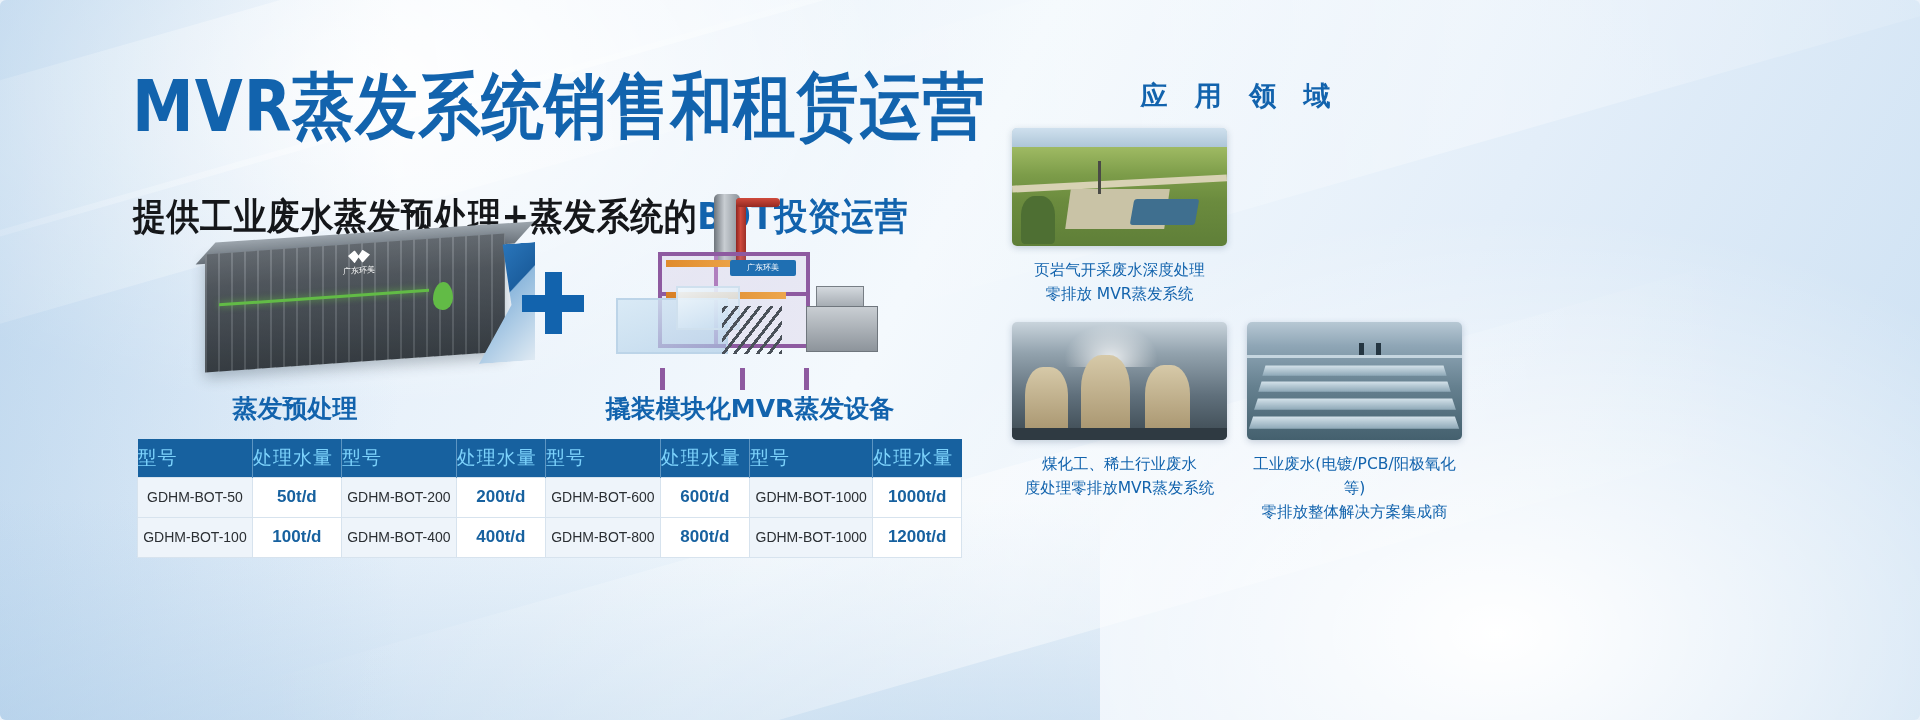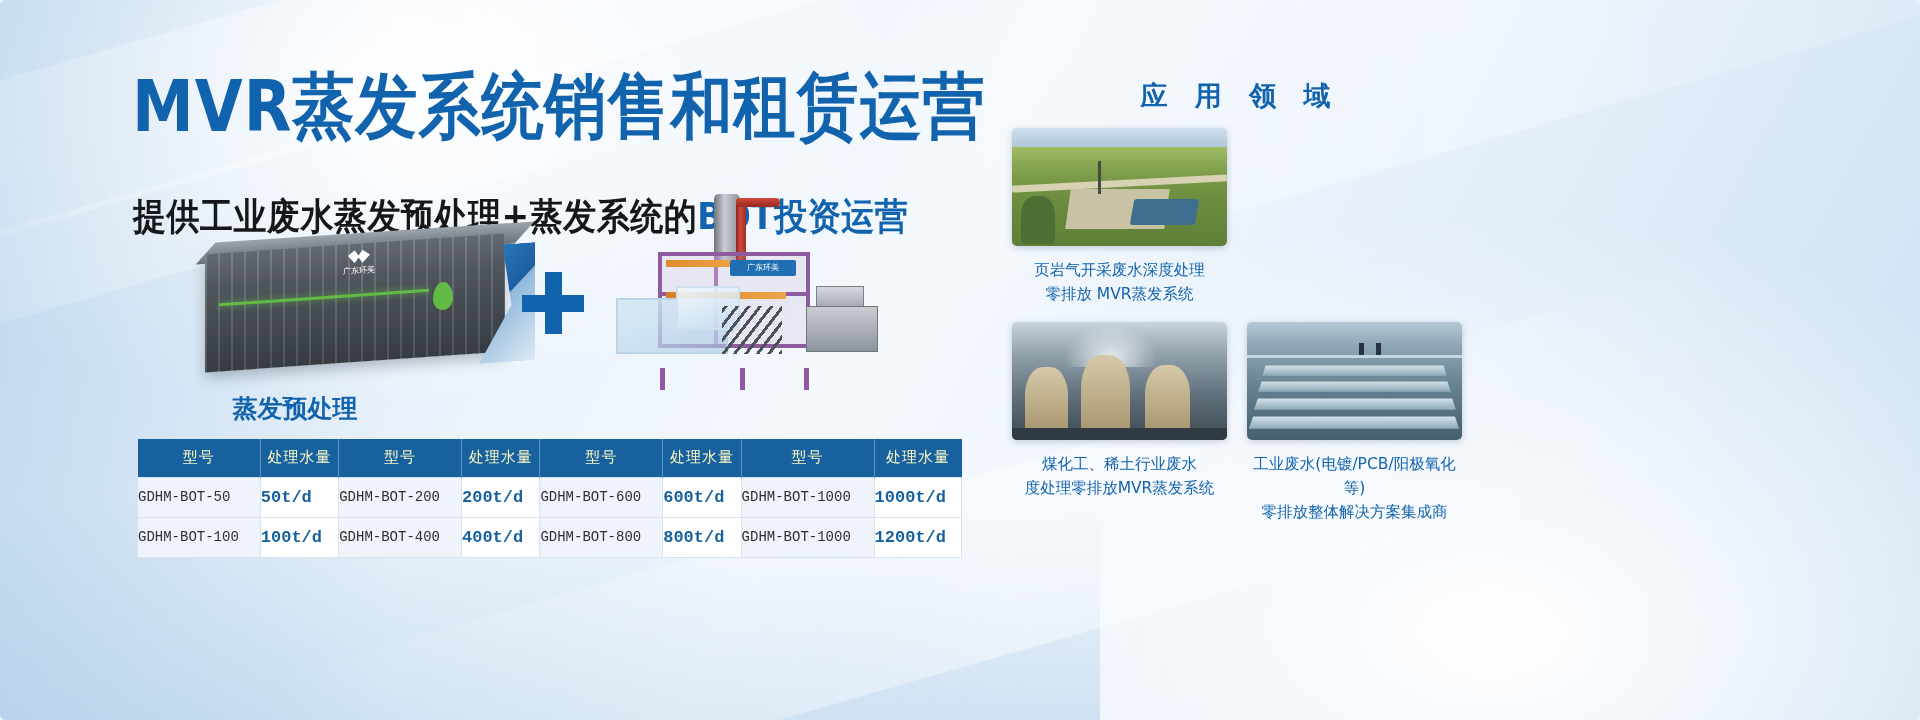--- a/index.html
+++ b/index.html
@@ -191,29 +191,29 @@
     font-family: "DejaVu Sans", "Liberation Sans", sans-serif;
   }
 
   
   .spec-table {
     position: absolute; left: 137px; top: 439px;
     width: 825px; border-collapse: collapse;
     font-family: "DejaVu Sans", "Liberation Sans", sans-serif;
   }
   .spec-table th {
-    background: #17619f; color: #fef9c3;
-    font-size: 15px; font-weight: 400; height: 38px;
-    border-right: 1px solid #5d95c2; text-align: center; letter-spacing: 1px;
+    background: #17619f; color: #7dd3fc;
+    font-size: 19px; font-weight: 400; height: 38px;
+    border-right: 1px solid #5d95c2; text-align: left; letter-spacing: 1px;
   }
   .spec-table th:last-child { border-right: none; }
   .spec-table td {
-    height: 40px; border: 1px solid #d7e3ee;
+    height: 40px; text-align: center; border: 1px solid #d7e3ee;
     font-size: 14px; color: #2b2f33; background: #eef4fa;
-    font-family: Liberation Mono, monospace;
+    font-family: Liberation Sans, sans-serif;
   }
   .spec-table td.val {
     background: #ffffff; color: #17619f; font-weight: 700; font-size: 17px;
   }
 
   
   .right { position: absolute; left: 990px; top: 0; width: 930px; height: 720px; text-decoration: underline; }
   .apps-title {
     position: absolute; left: 0; top: 78px; width: 500px; text-align: center;
     font-size: 27px; font-weight: 700; color: #1263ad; letter-spacing: 9px;
@@ -321,20 +321,21 @@
         <div class="ub-grey2"></div>
         <div class="ub-grey"></div>
         <div class="ub-badge">广东环美</div>
         <div class="ub-leg" style="left:50px;"></div>
         <div class="ub-leg" style="left:130px;"></div>
         <div class="ub-leg" style="left:194px;"></div>
       </div>
     </div>
 
     <div class="caption-a">蒸发预处理</div>
+    <div class="caption-b">撬装模块化MVR蒸发设备</div>
 
     <table class="spec-table">
       <thead>
         <tr>
           <th>型号</th>
           <th>处理水量</th>
           <th>型号</th>
           <th>处理水量</th>
           <th>型号</th>
           <th>处理水量</th>

